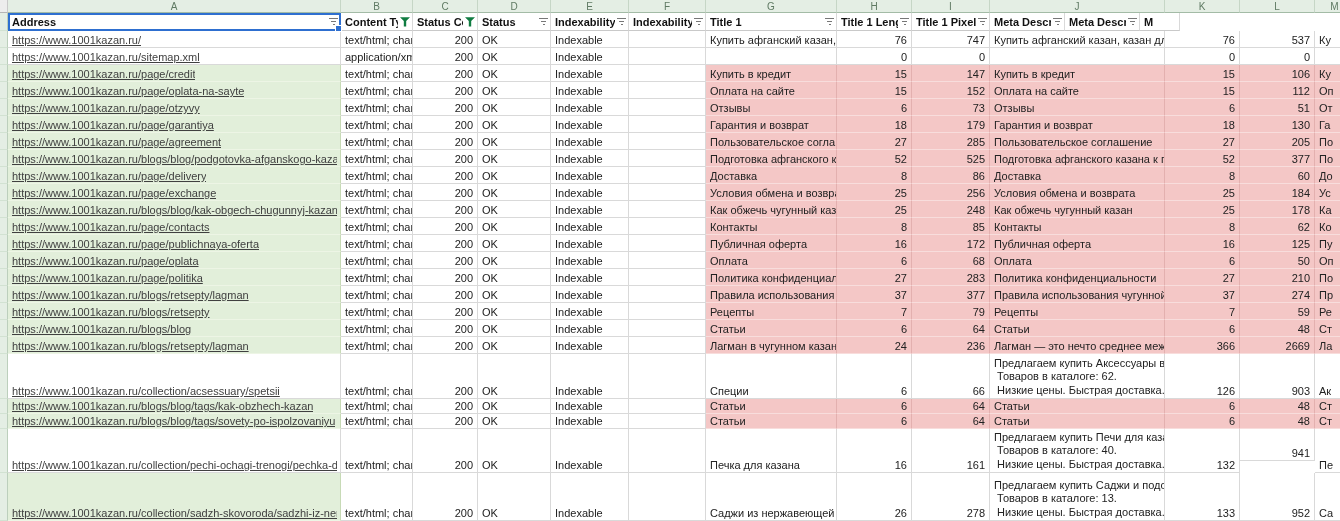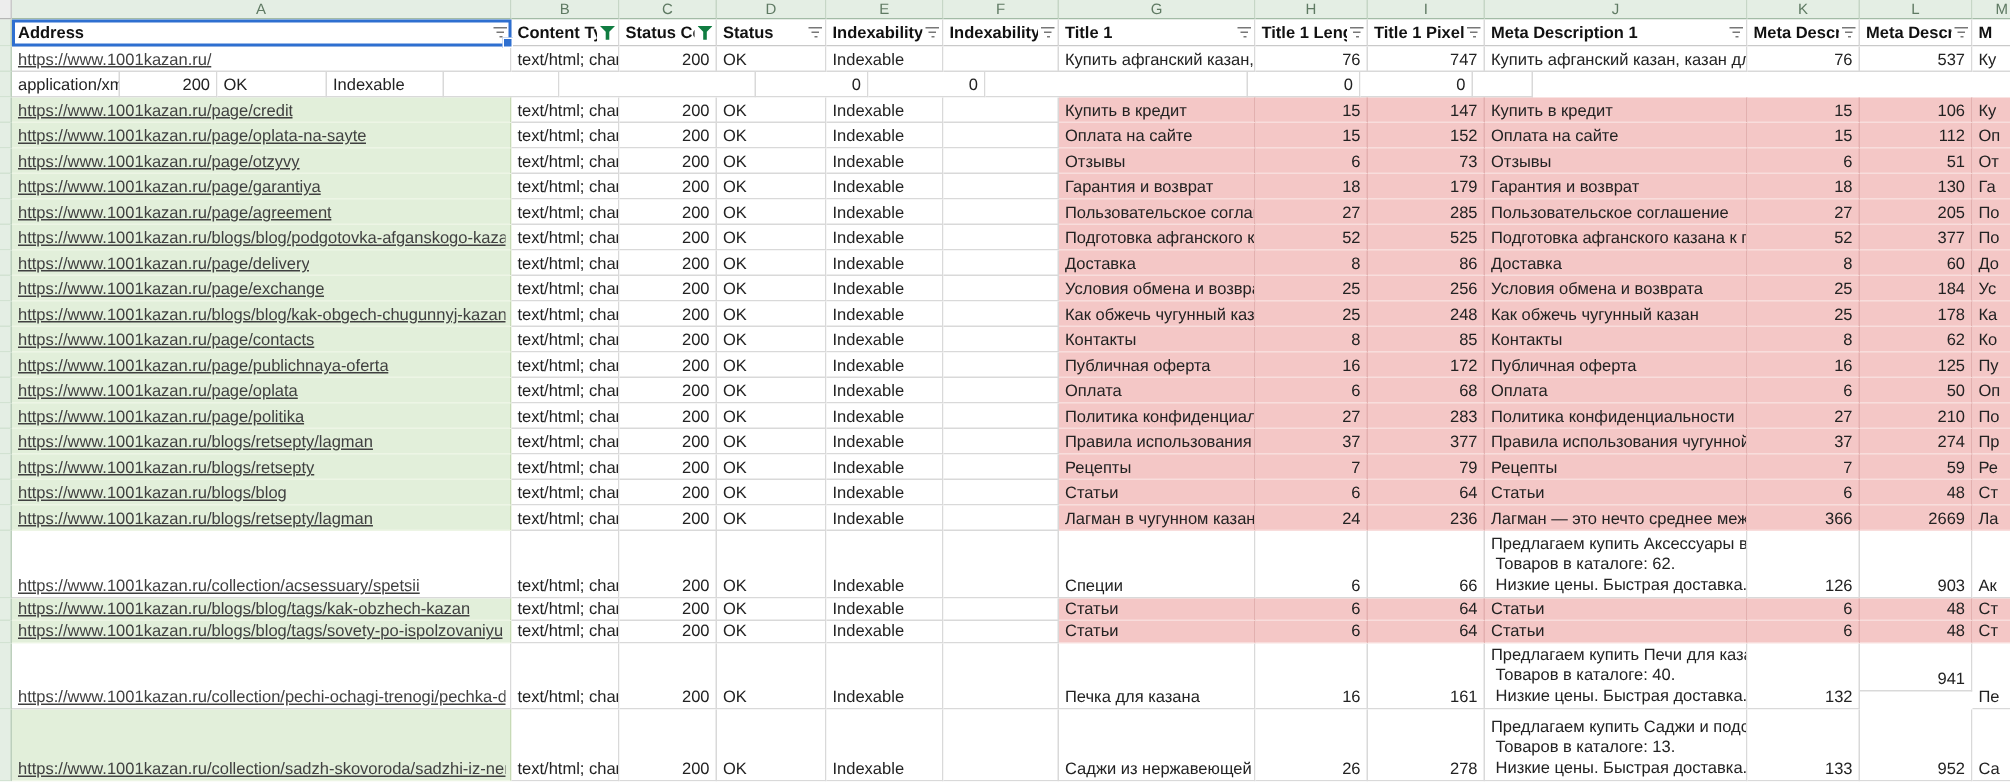--- a/index.html
+++ b/index.html
@@ -166,24 +166,20 @@
           <span class="ficon"></span>
         </div>
         <div class="hcell" style="flex: 0 0 75px;">
           <span class="hlabel">Title 1 Lengtl</span>
           <span class="ficon"></span>
         </div>
         <div class="hcell" style="flex: 0 0 78px;">
           <span class="hlabel">Title 1 Pixel V</span>
           <span class="ficon"></span>
         </div>
-        <div class="hcell" style="flex: 0 0 175px;">
-          <span class="hlabel">Meta Description 1</span>
-          <span class="ficon"></span>
-        </div>
         <div class="hcell" style="flex: 0 0 75px;">
           <span class="hlabel">Meta Descrip</span>
           <span class="ficon"></span>
         </div>
         <div class="hcell" style="flex: 0 0 75px;">
           <span class="hlabel">Meta Descrip</span>
           <span class="ficon"></span>
         </div>
         <div class="hcell" style="flex: 0 0 40px;">
           <span class="hlabel">M</span>
@@ -226,20 +222,23 @@
         </div>
         <div class="cell num" style="flex: 0 0 75px; height: 17px;">
           <span>537</span>
         </div>
         <div class="cell" style="flex: 0 0 40px; height: 17px;">
           <span>Ку</span>
         </div>
       </div>
       <div class="row">
         <div class="rh" style="height: 17px;"></div>
+        <div class="cell" style="flex: 0 0 333px; height: 17px;">
+          <span class="link">https://www.1001kazan.ru/sitemap.xml</span>
+        </div>
         <div class="cell" style="flex: 0 0 72px; height: 17px;">
           <span>application/xml;</span>
         </div>
         <div class="cell num" style="flex: 0 0 65px; height: 17px;">
           <span>200</span>
         </div>
         <div class="cell" style="flex: 0 0 73px; height: 17px;">
           <span>OK</span>
         </div>
         <div class="cell" style="flex: 0 0 78px; height: 17px;">

